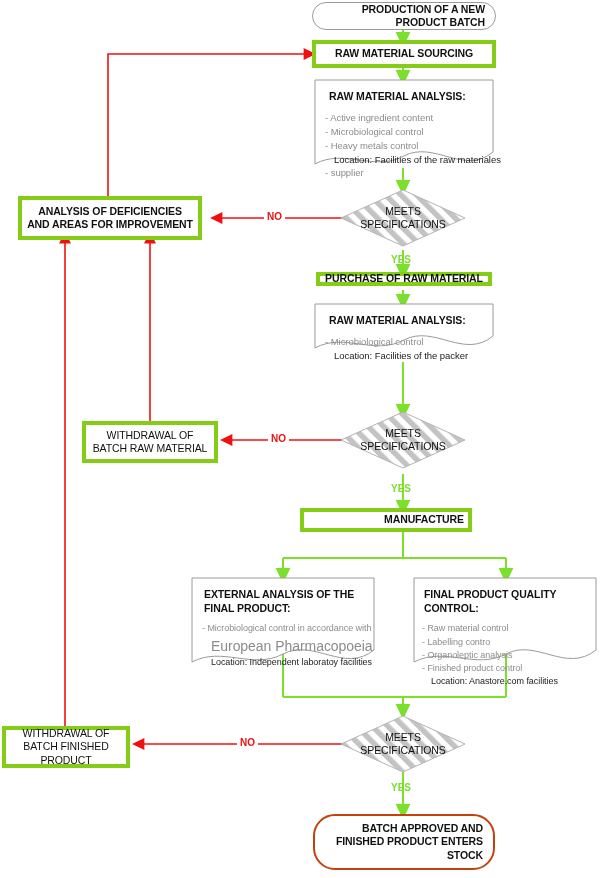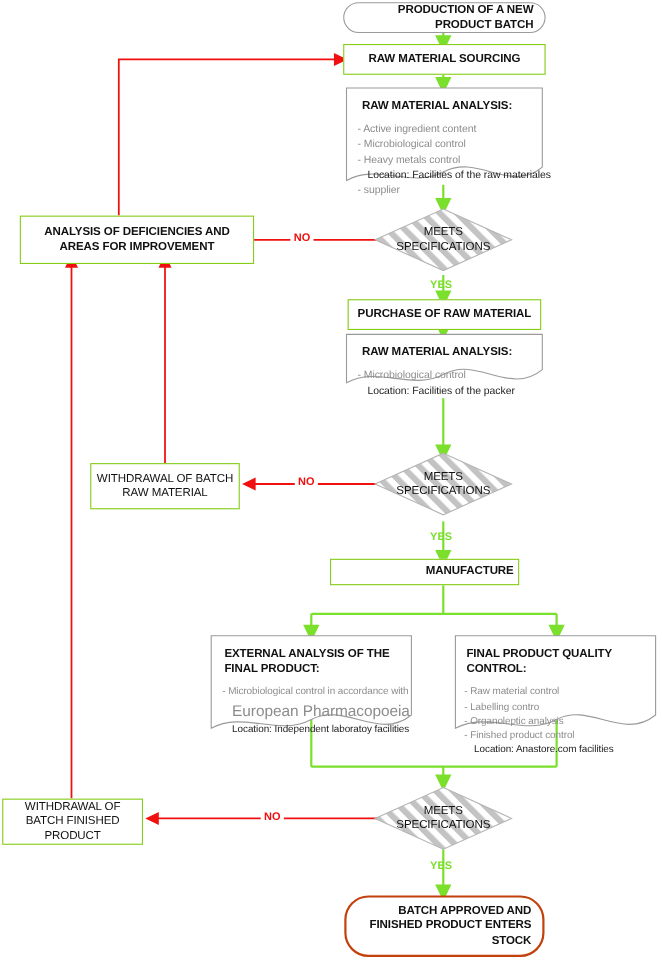--- a/index.html
+++ b/index.html
@@ -25,21 +25,21 @@
     height: 878px;
   }
   .node {
     position: absolute;
     box-sizing: border-box;
     display: flex;
     flex-direction: column;
     justify-content: center;
   }
   .box {
-    border: 1px solid #84cc16;
+    border: 4px solid #84cc16;
     background: #ffffff;
     text-align: center;
     font-weight: bold;
     font-size: 10.5px;
     color: #111111;
     letter-spacing: -0.1px;
     line-height: 1.25;
     padding: 2px 4px;
   }
   .terminator {
@@ -183,25 +183,25 @@
       <div class="doc-line loc">Location: Facilities of the raw materiales</div>
       <div class="doc-line">- supplier</div>
     </div>
   </div>
 
   <div class="diamond-label" style="left:341px; top:205px; width:124px;">
     <div>MEETS</div>
     <div>SPECIFICATIONS</div>
   </div>
 
-  <div class="node box" style="left:18px; top:196px; width:213px; height:44px;">
+  <div class="node box" style="left:18px; top:196px; width:184px; height:44px;">
     <span>ANALYSIS OF DEFICIENCIES AND AREAS FOR IMPROVEMENT</span>
   </div>
 
-  <div class="node box" style="left:316px; top:272px; width:176px; height:28px;">
+  <div class="node box" style="left:316px; top:272px; width:176px; height:14px;">
     <span>PURCHASE OF RAW MATERIAL</span>
   </div>
 
   <div class="doc" style="left:315px; top:304px; width:178px; height:50px;">
     <div class="doc-body">
       <div class="doc-title">RAW MATERIAL ANALYSIS:</div>
       <div class="doc-line">- Microbiological control</div>
       <div class="doc-line loc">Location: Facilities of the packer</div>
     </div>
   </div>

